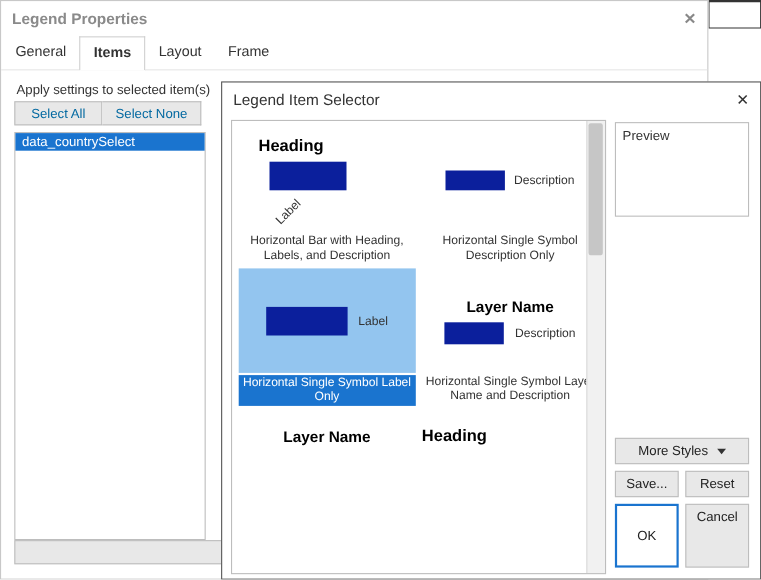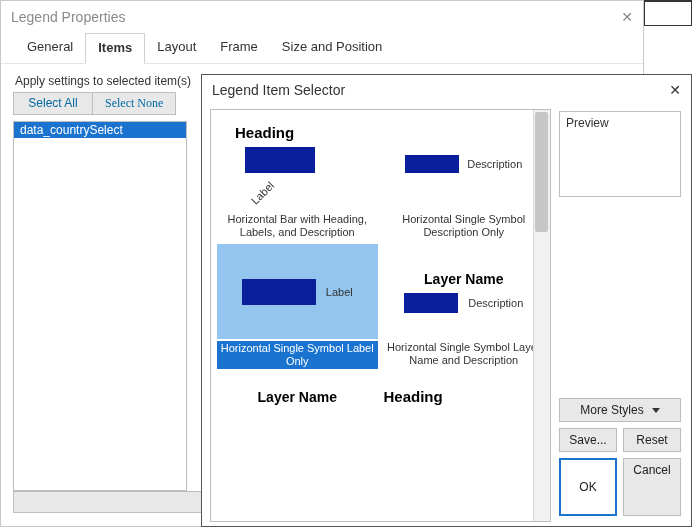--- a/index.html
+++ b/index.html
@@ -6,42 +6,42 @@
   html, body { margin: 0; padding: 0; background: #fff; }
   .stage { position: relative; width: 692px; height: 527px; overflow: hidden; background:#fff; }
 
   
   .win-back {
     position: absolute; left: 0; top: 0; width: 644px; height: 527px;
     border: 1px solid #c8c8c8; background: #fff;
   }
   .win-back .titlebar {
     height: 32px; display: flex; align-items: center; padding: 0 10px;
-    color: #8a8a8a; font-size: 14px; justify-content: space-between;
+    color: #8a8a8a; font-size: 14px; justify-content: space-between; font-weight: bold;
   }
   .win-back .titlebar .close { font-size: 14px; color: #888; }
 
   .tabs {
-    display: flex; gap: 0; padding-left: 14px; font-size: 13px; color: #333;
+    display: flex; gap: 0; padding-left: 1px; font-size: 13px; color: #333;
     border-bottom: 1px solid #e5e5e5;
   }
   .tab { padding: 6px 12px 8px 12px; cursor: pointer; }
   .tab.active {
     border: 1px solid #d0d0d0; border-bottom: 1px solid #fff;
     background: #fff; margin-bottom: -1px; font-weight: 600;
   }
 
   .back-body { padding: 8px 12px 12px 12px; display:flex; flex-direction:column; height: calc(100% - 32px - 32px); }
   .apply-label { font-size: 12px; color:#333; margin:2px 0 4px 2px; }
   .btn-row { display:flex; gap:0; margin-bottom:6px; }
   .btn {
     font-size: 12px; color:#0369a1; background:#e8e8e8; border:1px solid #bdbdbd;
     padding: 3px 12px; min-width: 80px; text-align:center; cursor:pointer;
   }
-  .btn + .btn { border-left: none; font-family: Liberation Serif, serif; }
+  .btn + .btn { border-left: none; }
   .btn.wide { min-width: 170px; padding:3px 10px; }
 
   .listbox {
     width: 174px; height: 453px; border:1px solid #bdbdbd; background:#fff; font-size:12px;
   }
   .listbox .item {
     background:#1a74cf; color:#fff; padding:1px 6px;
   }
 
   .style-area { margin-top:auto; }
@@ -121,21 +121,20 @@
   <div class="win-back">
     <div class="titlebar">
       <span>Legend Properties</span>
       <span class="close">✕</span>
     </div>
     <div class="tabs">
       <div class="tab">General</div>
       <div class="tab active">Items</div>
       <div class="tab">Layout</div>
       <div class="tab">Frame</div>
-      <div class="tab">Size and Position</div>
     </div>
     <div class="back-body">
       <div class="apply-label">Apply settings to selected item(s)</div>
       <div class="btn-row">
         <div class="btn">Select All</div>
         <div class="btn">Select None</div>
       </div>
       <div class="listbox">
         <div class="item">data_countrySelect</div>
       </div>

